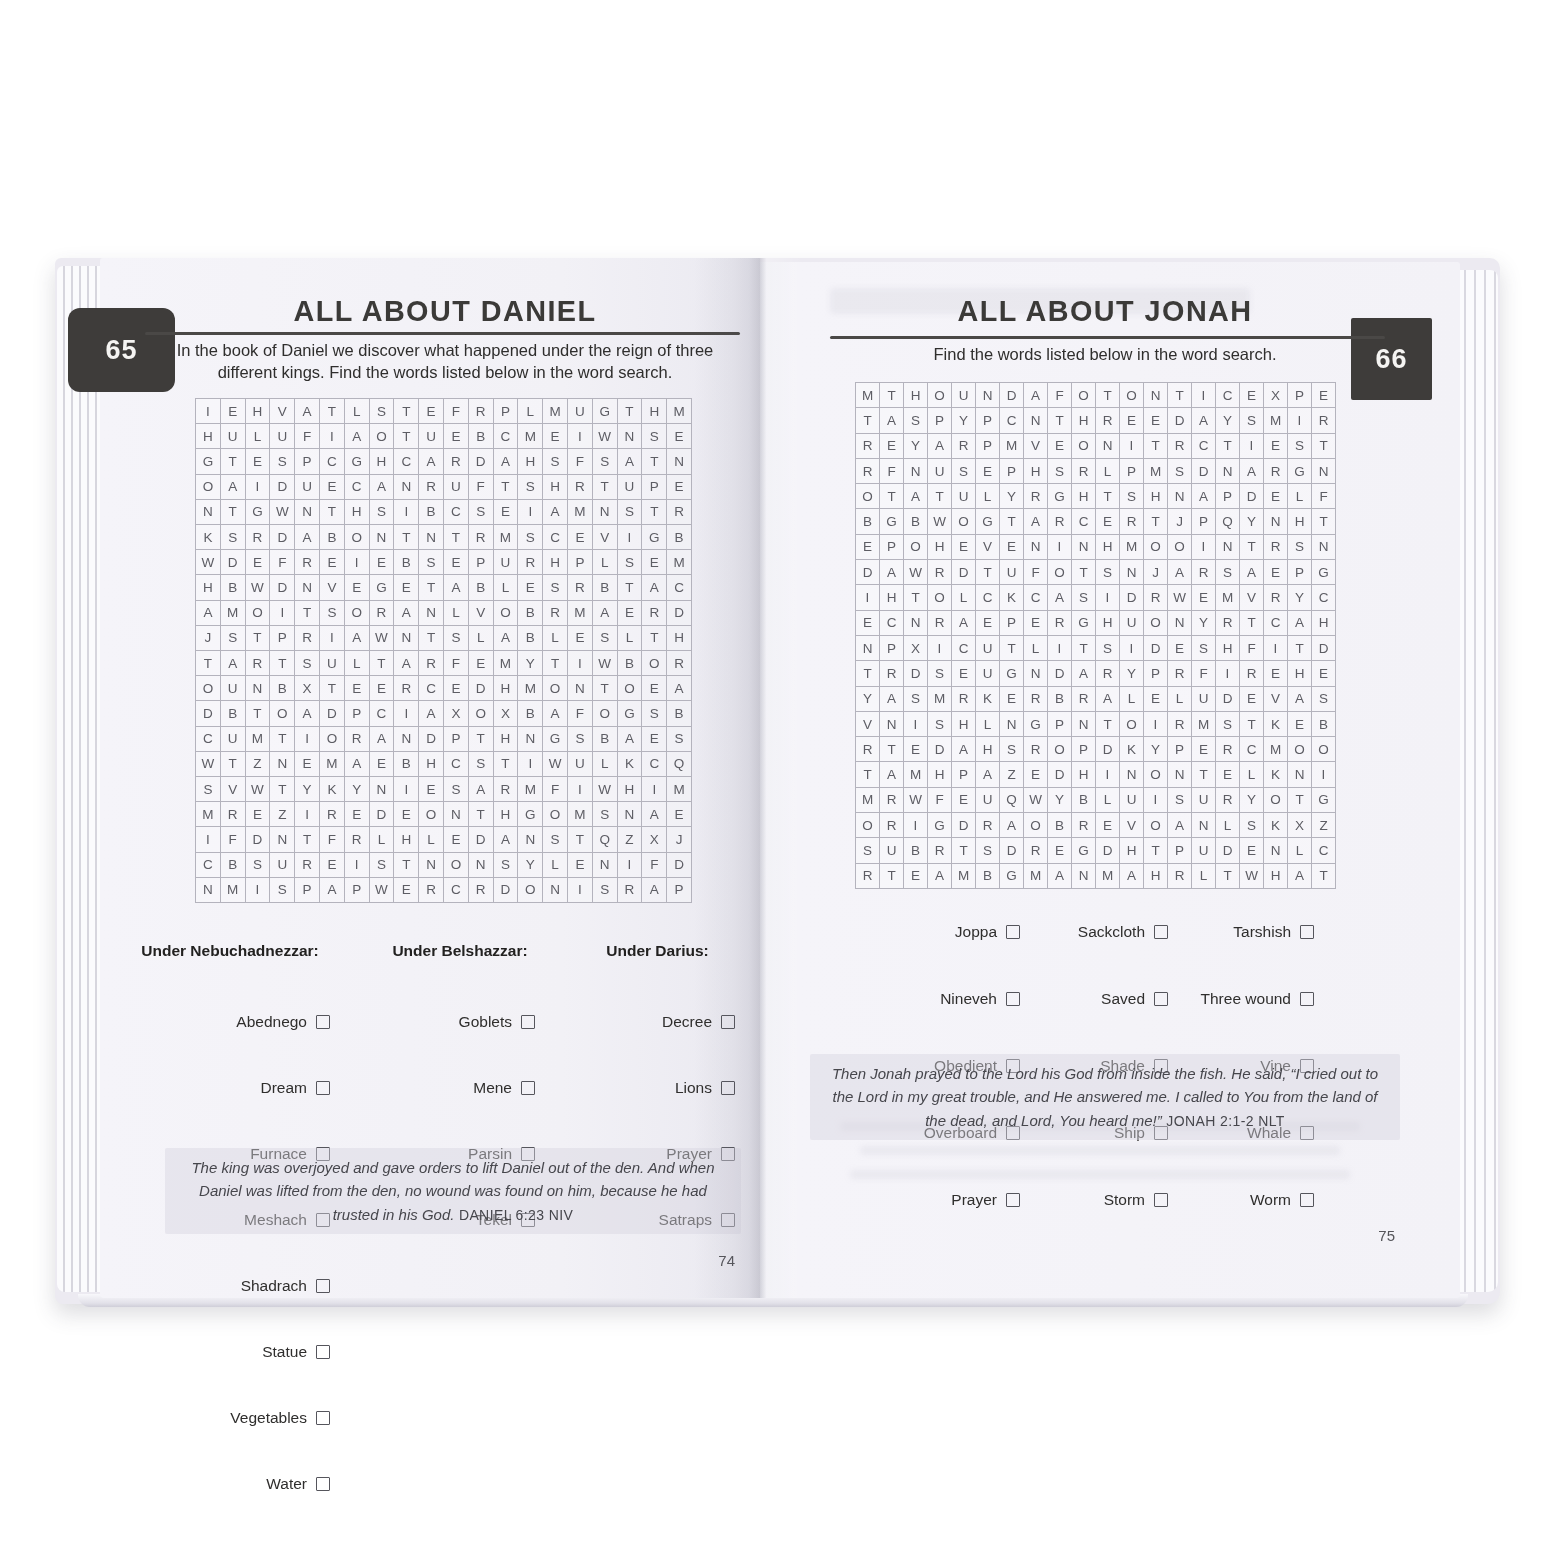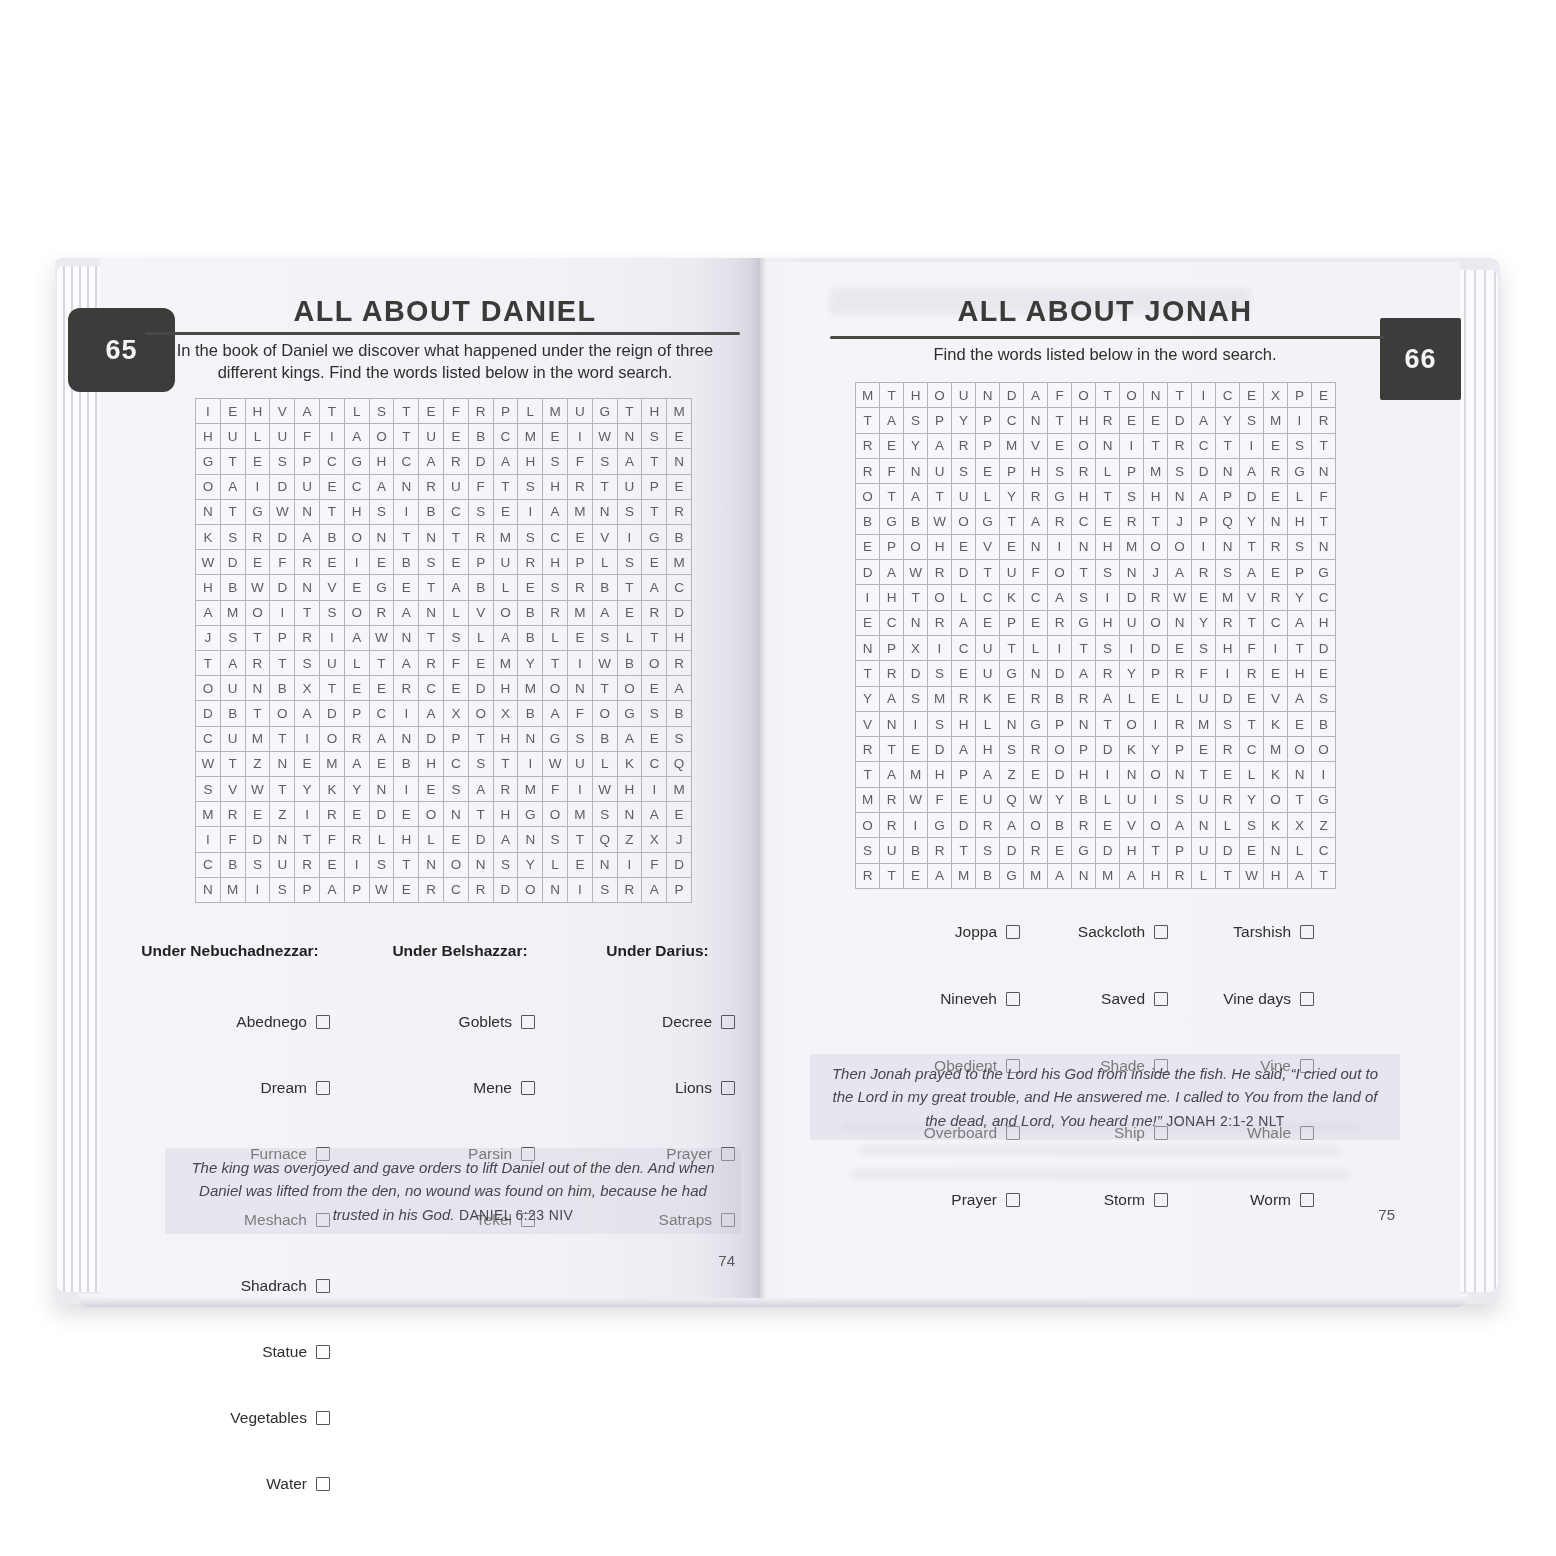--- a/index.html
+++ b/index.html
@@ -28,21 +28,21 @@
              background:linear-gradient(90deg,#ededf3 0%,#f5f4f9 5%,#f3f2f7 100%);
              border-radius:0 3px 4px 0;}
   .spine{position:absolute;left:694px;top:258px;width:110px;height:1040px;pointer-events:none;
          background:linear-gradient(90deg,rgba(100,100,120,0) 0%,rgba(100,100,120,0.10) 50%,
                     rgba(70,70,90,0.16) 60%,rgba(255,255,255,0.25) 66%,rgba(100,100,120,0) 100%);}
 
   
   .tab{position:absolute;background:#3e3c3a;color:#f5f4f2;display:flex;align-items:center;
        justify-content:center;font-size:27px;font-weight:bold;letter-spacing:1px;}
   .tab-left{left:-32px;top:50px;width:107px;height:84px;border-radius:12px;}
-  .tab-right{left:620px;top:56px;width:81px;height:82px;border-radius:2px;}
+  .tab-right{left:591px;top:56px;width:81px;height:82px;border-radius:2px;}
   .title{position:absolute;left:45px;width:600px;text-align:center;color:#3b3a38;
          font-size:30px;font-weight:bold;letter-spacing:1.5px;transform:scaleX(0.96);
          transform-origin:center;white-space:nowrap;}
   .rule{position:absolute;height:3px;background:#4a4846;border-radius:2px;}
   .instructions{position:absolute;text-align:center;color:#2f2e2d;font-size:16.5px;
                 line-height:1.32;margin:0;}
   .ws-grid{position:absolute;display:grid;border-top:1px solid #b4b3bd;border-left:1px solid #b4b3bd;
            background:rgba(255,255,255,0.25);}
   .ws-cell{border-right:1px solid #b4b3bd;border-bottom:1px solid #b4b3bd;display:flex;
            align-items:center;justify-content:center;font-size:13.5px;color:#5d5d64;}
@@ -1039,21 +1039,21 @@
             <span class="wg-word">Storm</span>
             <span class="cb"></span>
           </div>
         </div>
         <div class="wg-col">
           <div class="wg-row">
             <span class="wg-word">Tarshish</span>
             <span class="cb"></span>
           </div>
           <div class="wg-row">
-            <span class="wg-word">Vine days</span>
+            <span class="wg-word">Three wound</span>
             <span class="cb"></span>
           </div>
           <div class="wg-row">
             <span class="wg-word">Vine</span>
             <span class="cb"></span>
           </div>
           <div class="wg-row">
             <span class="wg-word">Whale</span>
             <span class="cb"></span>
           </div>
@@ -1062,17 +1062,17 @@
             <span class="cb"></span>
           </div>
         </div>
       </div>
 
     <div class="verse-strip" style="left:50px;top:792px;width:562px;">
       <span class="verse-text">Then Jonah prayed to the Lord his God from inside the fish. He said, “I cried out to the Lord in my great trouble, and He answered me. I called to You from the land of the dead, and Lord, You heard me!”</span>
       <span class="verse-ref">JONAH 2:1-2 NLT</span>
     </div>
 
-    <div class="pagenum" style="top:944px;">75</div>
+    <div class="pagenum" style="top:965px;">75</div>
   </div>
 
   <div class="spine"></div>
 </div>
 
 </body></html>

